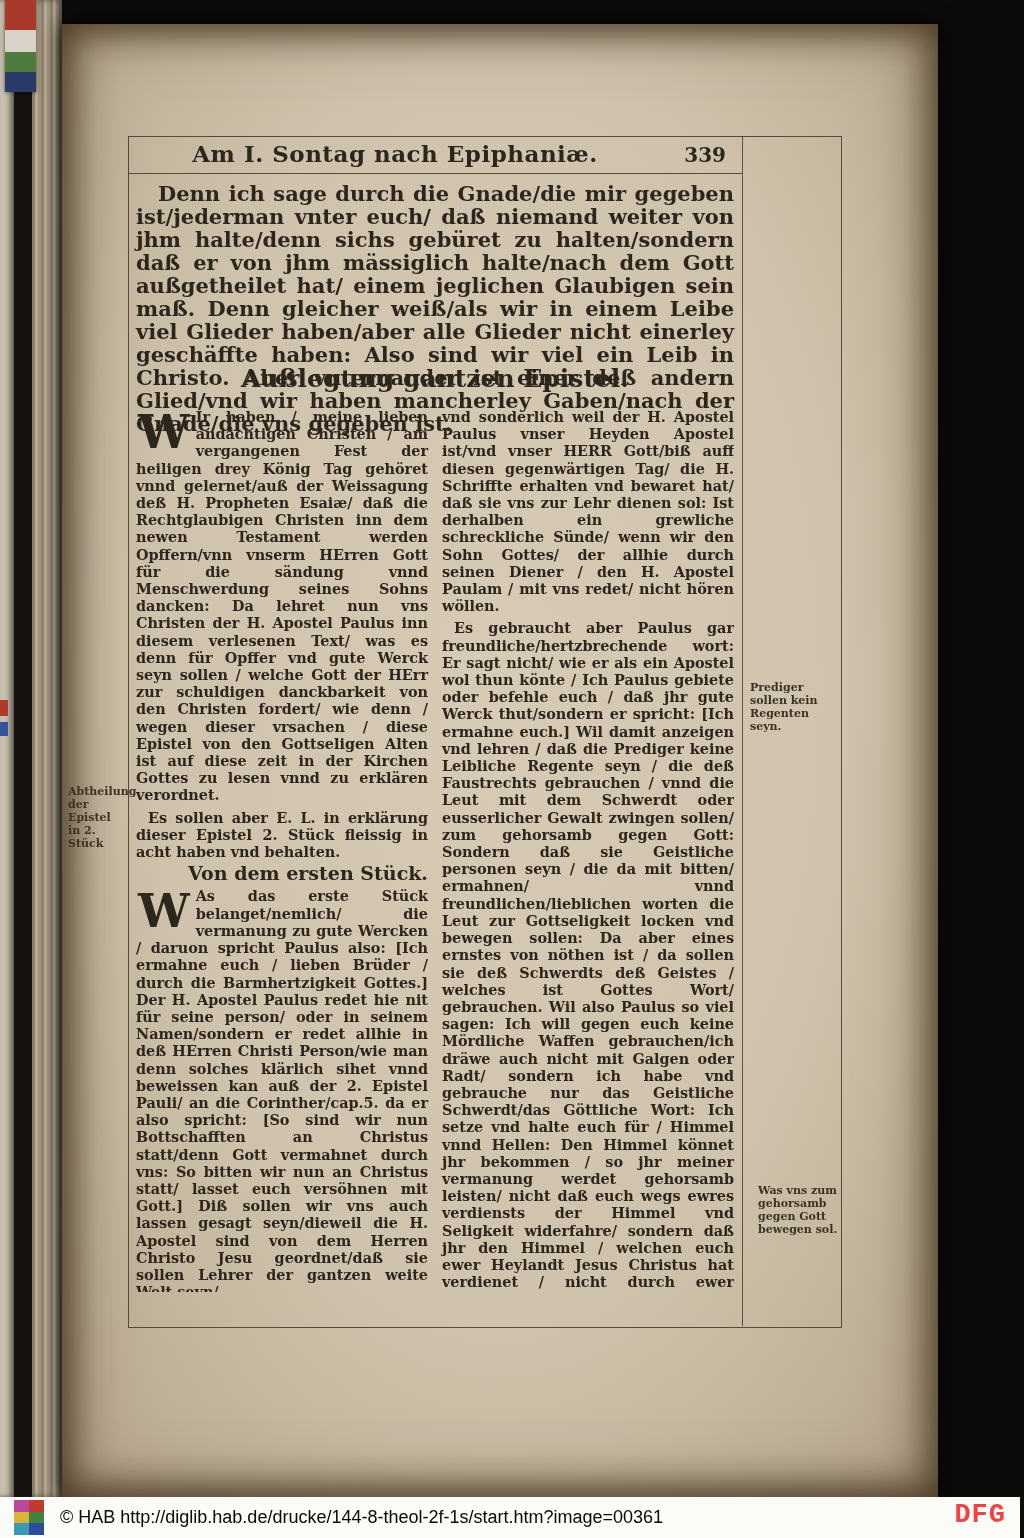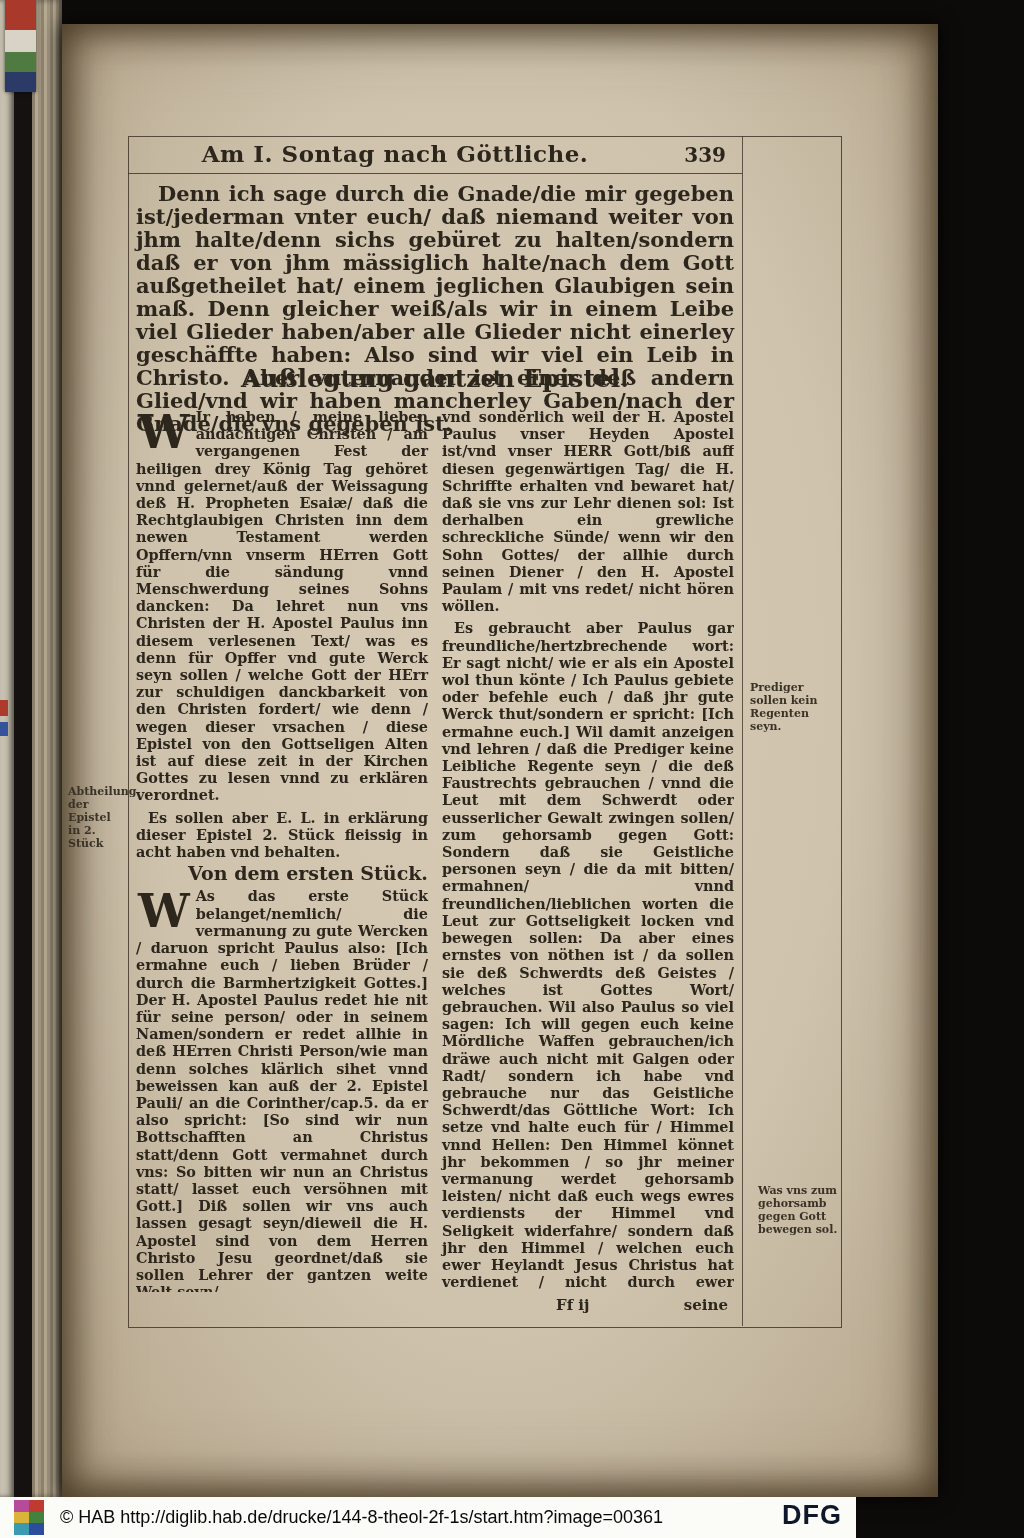--- a/index.html
+++ b/index.html
@@ -65,30 +65,30 @@
   .note-left { left:6px; top:724px; width:58px;margin-top:37px; }
   .note-r1 { left:688px; top:632px; width:86px;margin-top:25px; }
   .note-r2 { left:696px; top:1160px; width:86px; }
 
   .sig-row { position:absolute; left:376px; top:1272px; width:296px; height:22px;
     font-size:15px; font-weight:700; }
   .signature { position:absolute; left:118px; }
   .catchword { position:absolute; right:6px; }
 
   
-  .footer { position:absolute; left:0; top:1497px; width:856px; height:41px; background:#fbfbf8; }
+  .footer { position:absolute; left:0; top:1497px; width:1020px; height:41px; background:#fbfbf8; }
   .footer-text { position:absolute; left:60px; top:10px;
     font-family:"Liberation Sans", sans-serif; font-size:18px; color:#0a0a0a; }
   .color-chart { position:absolute; left:14px; top:3px; width:30px; height:35px;
     display:grid; grid-template-columns:1fr 1fr; }
   .color-chart div { width:100%; height:100%; }
   .cc1{background:#b74a9b}.cc2{background:#bf3b2f}.cc3{background:#d9b33a}
   .cc4{background:#44813f}.cc5{background:#3a9ab0}.cc6{background:#2c4d9b}
-  .dfg { position:absolute; right:14px; top:3px; font-family:Liberation Sans, sans-serif;
-    font-weight:700; font-size:27px; letter-spacing:1px; color:#0f172a; }
+  .dfg { position:absolute; right:14px; top:3px; font-family:Liberation Mono, monospace;
+    font-weight:700; font-size:27px; letter-spacing:1px; color:#ef4444; }
 </style>
 </head>
 <body>
 
 <div class="stage">
 
   <div class="edge-a"></div>
   <div class="edge-gap"></div>
   <div class="edge-b"></div>
   <div class="cal-top">
@@ -98,21 +98,21 @@
     <div class="p4"></div>
   </div>
   <div class="mark1"></div>
   <div class="mark2"></div>
 
   <div class="page">
     <div class="frame"></div>
     <div class="margin-divider"></div>
 
     <div class="page-header">
-      <div class="title">Am I. Sontag nach Göttliche.</div>
+      <div class="title">Am I. Sontag nach Epiphaniæ.</div>
       <div class="page-number">339</div>
     </div>
 
     <div class="intro">Denn ich sage durch die Gnade/die mir gegeben ist/jederman vnter euch/ daß niemand weiter von jhm halte/denn sichs gebüret zu halten/sondern daß er von jhm mässiglich halte/nach dem Gott außgetheilet hat/ einem jeglichen Glaubigen sein maß. Denn gleicher weiß/als wir in einem Leibe viel Glieder haben/aber alle Glieder nicht einerley geschäffte haben: Also sind wir viel ein Leib in Christo. Aber vnternander ist einer deß andern Glied/vnd wir haben mancherley Gaben/nach der Gnade/die vns gegeben ist.</div>
 
     <div class="section-heading">Außlegung gantzen Epistel.</div>
 
     <div class="columns">
       <div class="col">
         <p class="first"><span class="dropcap">W</span><span>Ir haben / meine lieben andächtigen Christen / am vergangenen Fest der heiligen drey König Tag gehöret vnnd gelernet/auß der Weissagung deß H. Propheten Esaiæ/ daß die Rechtglaubigen Christen inn dem newen Testament werden Opffern/vnn vnserm HErren Gott für die sändung vnnd Menschwerdung seines Sohns dancken: Da lehret nun vns Christen der H. Apostel Paulus inn diesem verlesenen Text/ was es denn für Opffer vnd gute Werck seyn sollen / welche Gott der HErr zur schuldigen danckbarkeit von den Christen fordert/ wie denn / wegen dieser vrsachen / diese Epistel von den Gottseligen Alten ist auf diese zeit in der Kirchen Gottes zu lesen vnnd zu erklären verordnet.</span></p>
@@ -124,24 +124,20 @@
         <p class="first">vnd sonderlich weil der H. Apostel Paulus vnser Heyden Apostel ist/vnd vnser HERR Gott/biß auff diesen gegenwärtigen Tag/ die H. Schriffte erhalten vnd bewaret hat/ daß sie vns zur Lehr dienen sol: Ist derhalben ein grewliche schreckliche Sünde/ wenn wir den Sohn Gottes/ der allhie durch seinen Diener / den H. Apostel Paulam / mit vns redet/ nicht hören wöllen.</p>
         <p>Es gebraucht aber Paulus gar freundliche/hertzbrechende wort: Er sagt nicht/ wie er als ein Apostel wol thun könte / Ich Paulus gebiete oder befehle euch / daß jhr gute Werck thut/sondern er spricht: [Ich ermahne euch.] Wil damit anzeigen vnd lehren / daß die Prediger keine Leibliche Regente seyn / die deß Faustrechts gebrauchen / vnnd die Leut mit dem Schwerdt oder eusserlicher Gewalt zwingen sollen/ zum gehorsamb gegen Gott: Sondern daß sie Geistliche personen seyn / die da mit bitten/ ermahnen/ vnnd freundlichen/lieblichen worten die Leut zur Gottseligkeit locken vnd bewegen sollen: Da aber eines ernstes von nöthen ist / da sollen sie deß Schwerdts deß Geistes / welches ist Gottes Wort/ gebrauchen. Wil also Paulus so viel sagen: Ich will gegen euch keine Mördliche Waffen gebrauchen/ich dräwe auch nicht mit Galgen oder Radt/ sondern ich habe vnd gebrauche nur das Geistliche Schwerdt/das Göttliche Wort: Ich setze vnd halte euch für / Himmel vnnd Hellen: Den Himmel könnet jhr bekommen / so jhr meiner vermanung werdet gehorsamb leisten/ nicht daß euch wegs ewres verdiensts der Himmel vnd Seligkeit widerfahre/ sondern daß jhr den Himmel / welchen euch ewer Heylandt Jesus Christus hat verdienet / nicht durch ewer Gottloß Leben vnd Wesen verlieret: Wenn jhr aber meine trewhertzige vermahnung werdet verachten / so werdet jr in die Hellen zum leidigen Teuffel fahren.</p>
 
       </div>
     </div>
 
     <div class="margin-note note-left">Abtheilung der Epistel in 2. Stück</div>
     <div class="margin-note note-r1">Prediger sollen kein Regenten seyn.</div>
     <div class="margin-note note-r2">Was vns zum gehorsamb gegen Gott bewegen sol.</div>
 
-    <div class="sig-row">
-      <span class="signature">Ff ij</span>
-      <span class="catchword">seine</span>
-    </div>
   </div>
 
   <div class="footer">
     <div class="color-chart">
       <div class="cc1"></div>
       <div class="cc2"></div>
       <div class="cc3"></div>
       <div class="cc4"></div>
       <div class="cc5"></div>
       <div class="cc6"></div>

